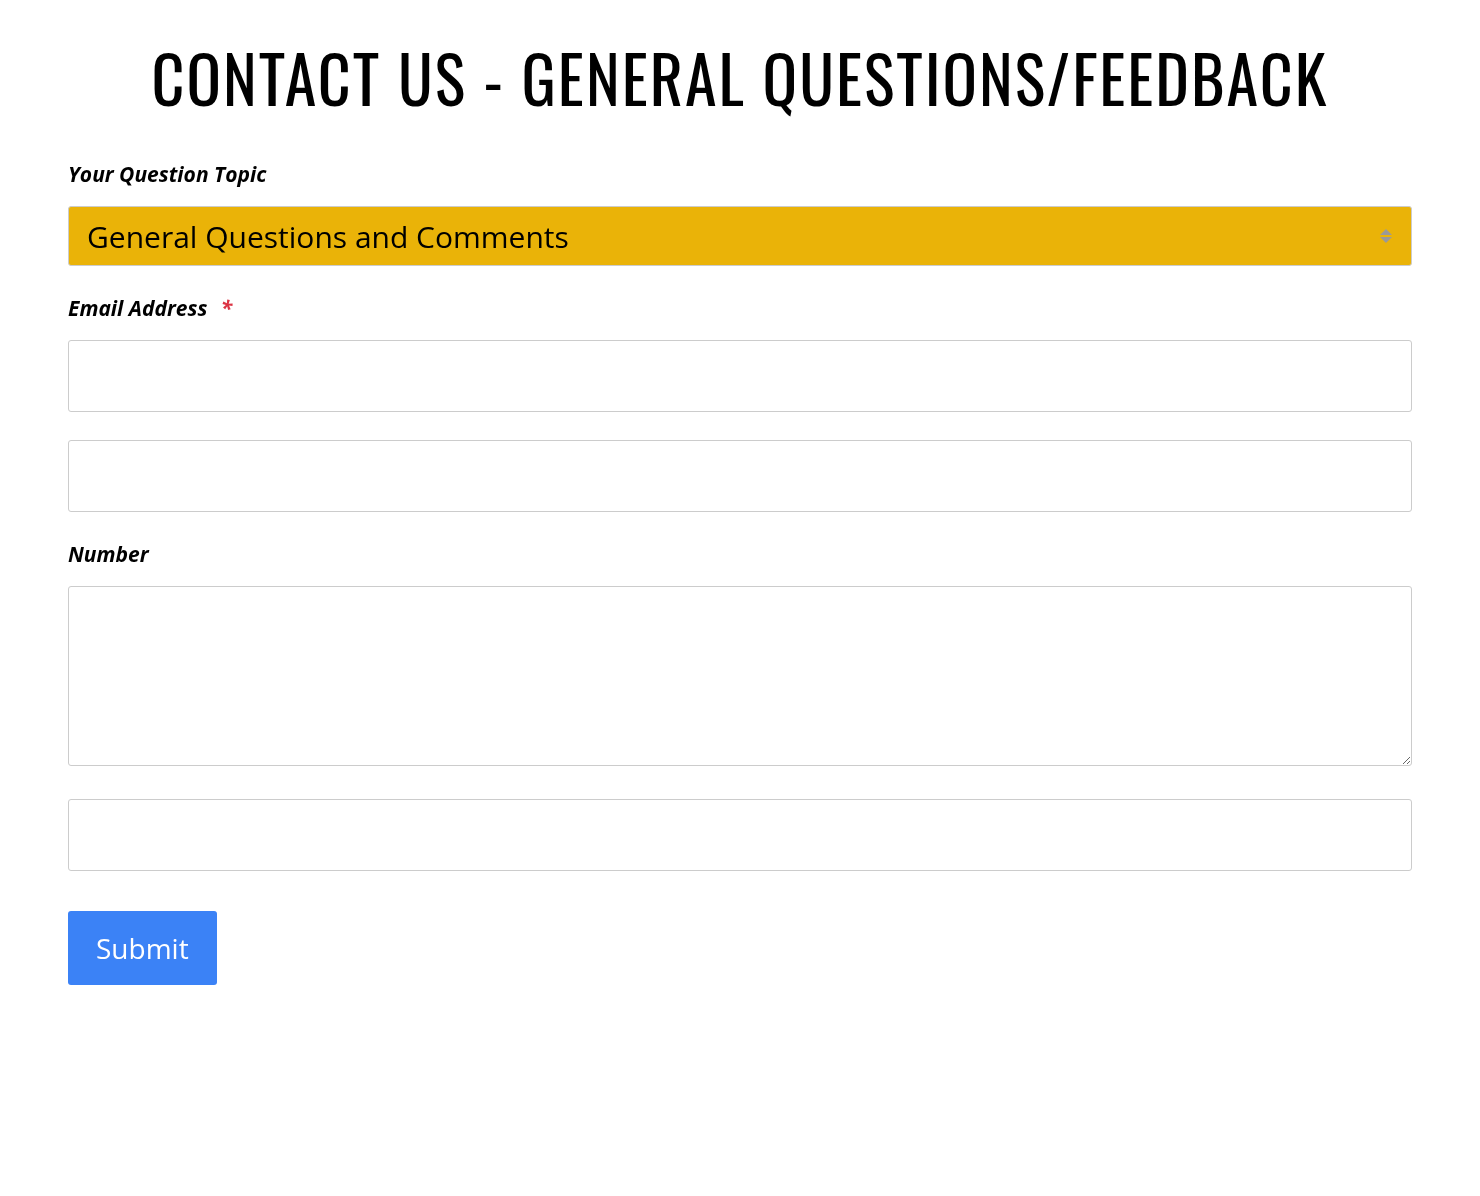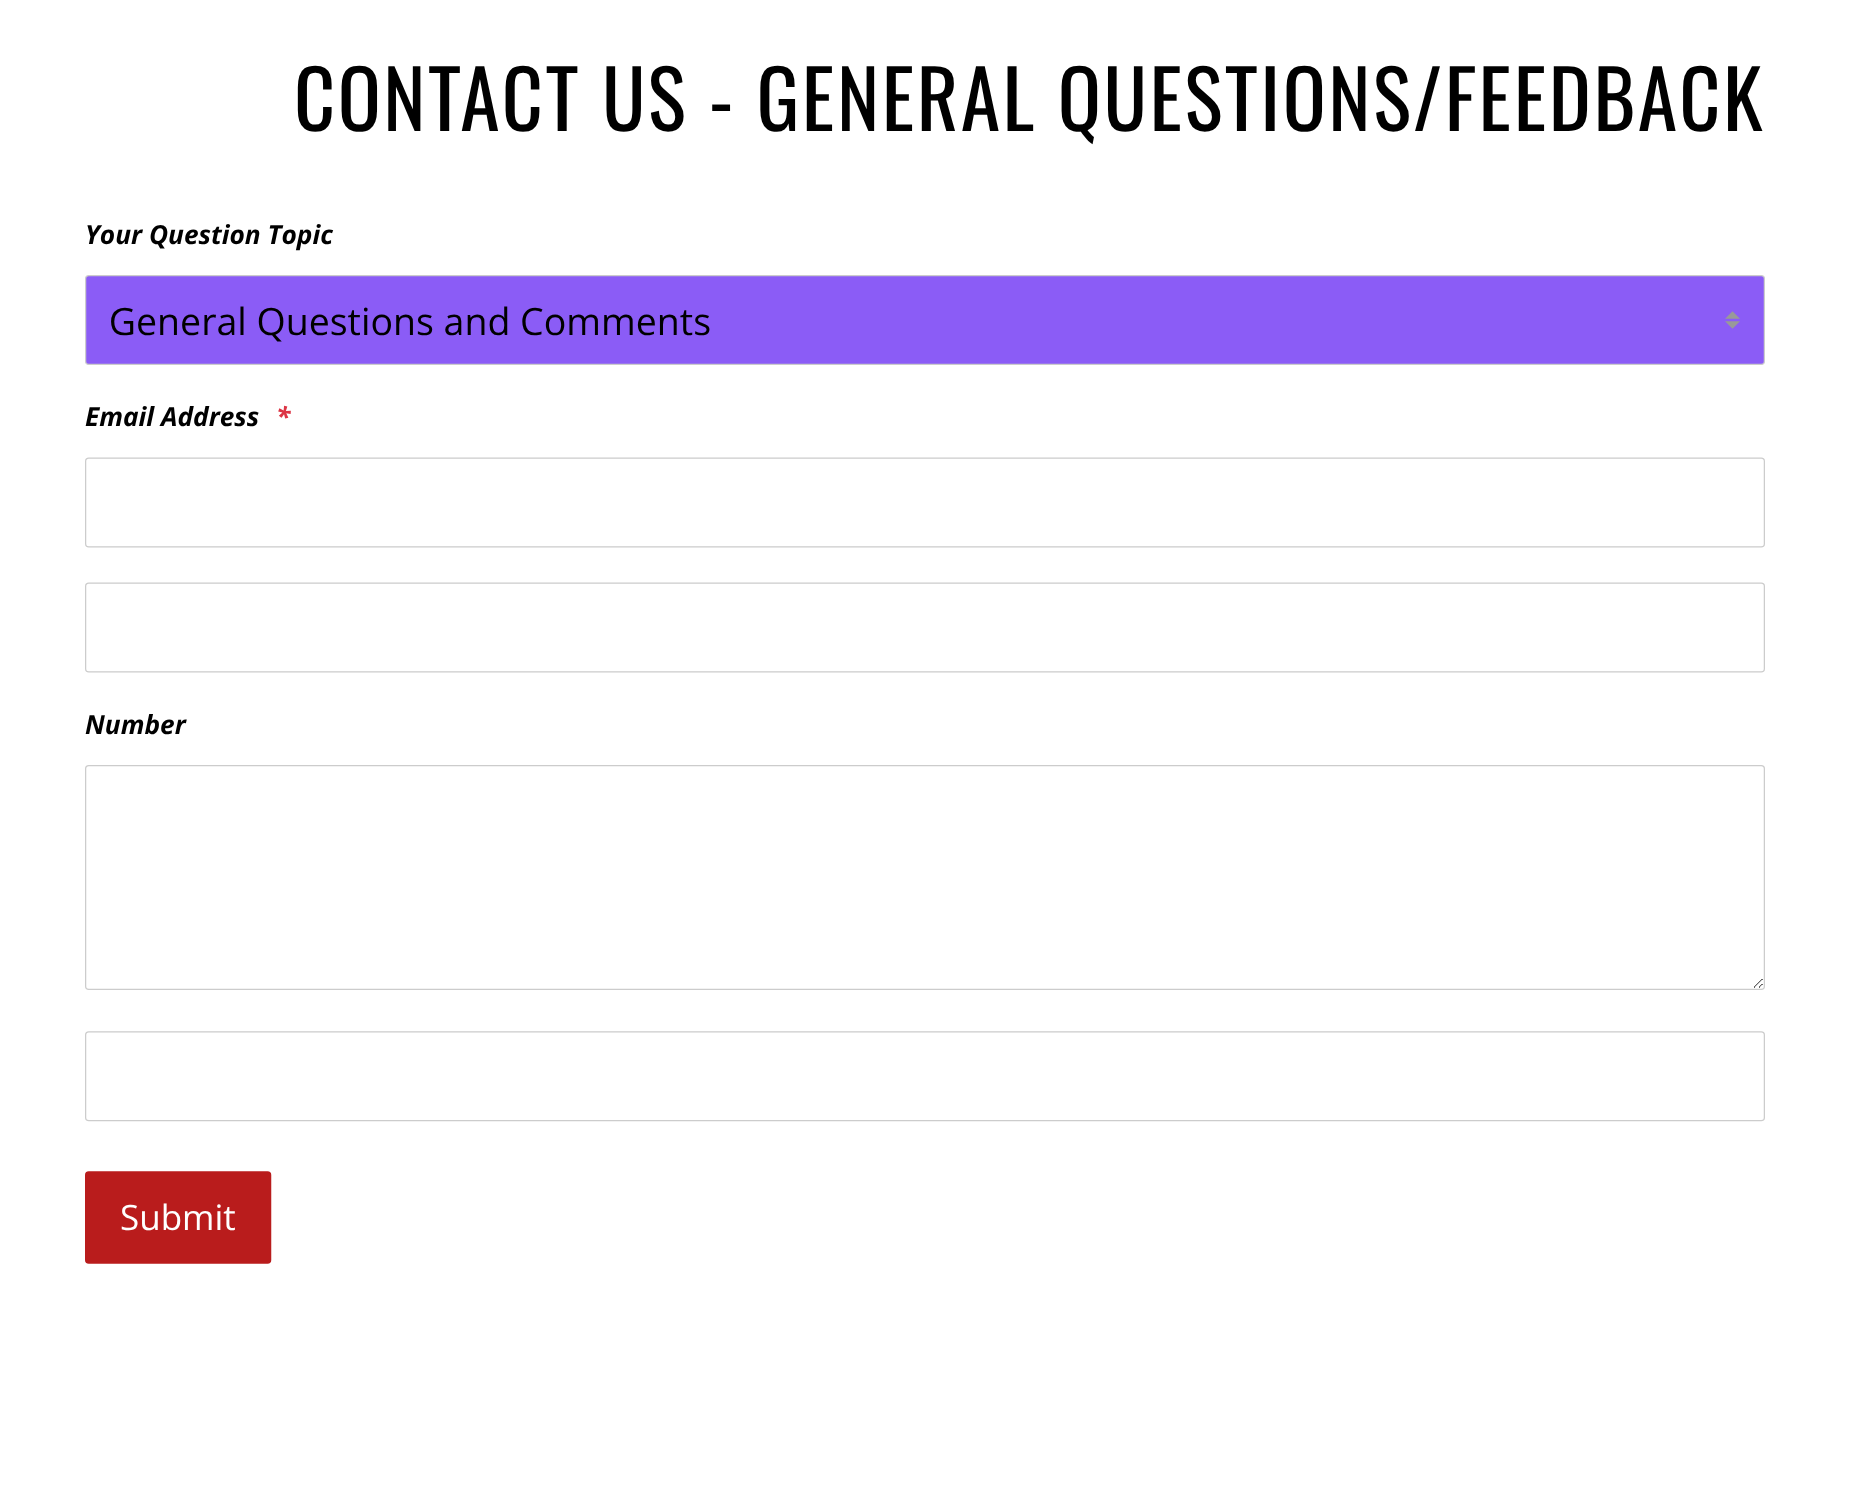--- a/index.html
+++ b/index.html
@@ -12,22 +12,22 @@
       background: #fff;
       color: #000;
       width: 1480px;
       padding: 30px 68px 60px 68px;
     }
     .page-title {
       font-family: "Impact", "Arial Narrow Bold", "Oswald", "Helvetica Neue Condensed", sans-serif;
       font-size: 64px;
       font-weight: 400;
       letter-spacing: 2px;
-      text-align: right;
-      margin-bottom: 50px;
+      text-align: center;
+      margin-bottom: 36px;
       text-transform: uppercase;
       font-stretch: condensed;
     }
     .form-group {
       margin-bottom: 28px;
     }
     .form-label {
       display: block;
       font-size: 21px;
       font-weight: 700;
@@ -37,26 +37,26 @@
     .required-star {
       color: #dc3545;
       font-weight: 700;
       margin-left: 8px;
     }
     .select-wrapper {
       position: relative;
     }
     select.form-control {
       width: 100%;
-      height: 72px;
+      height: 60px;
       padding: 0 50px 0 18px;
       font-size: 30px;
       border: 1px solid #ccc;
       border-radius: 3px;
-      background: #8b5cf6;
+      background: #eab308;
       appearance: none;
       -webkit-appearance: none;
       -moz-appearance: none;
       font-family: inherit;
       color: #000;
     }
     .select-arrows {
       position: absolute;
       right: 20px;
       top: 50%;
@@ -95,21 +95,21 @@
       height: 180px;
       padding: 14px 18px;
       font-size: 28px;
       border: 1px solid #ccc;
       border-radius: 3px;
       background: #fff;
       font-family: inherit;
       resize: both;
     }
     .submit-btn {
-      background: #b91c1c;
+      background: #3b82f6;
       color: #fff;
       border: none;
       border-radius: 3px;
       padding: 18px 28px;
       font-size: 28px;
       font-family: inherit;
       cursor: pointer;
       margin-top: 12px;
     }
   </style>

